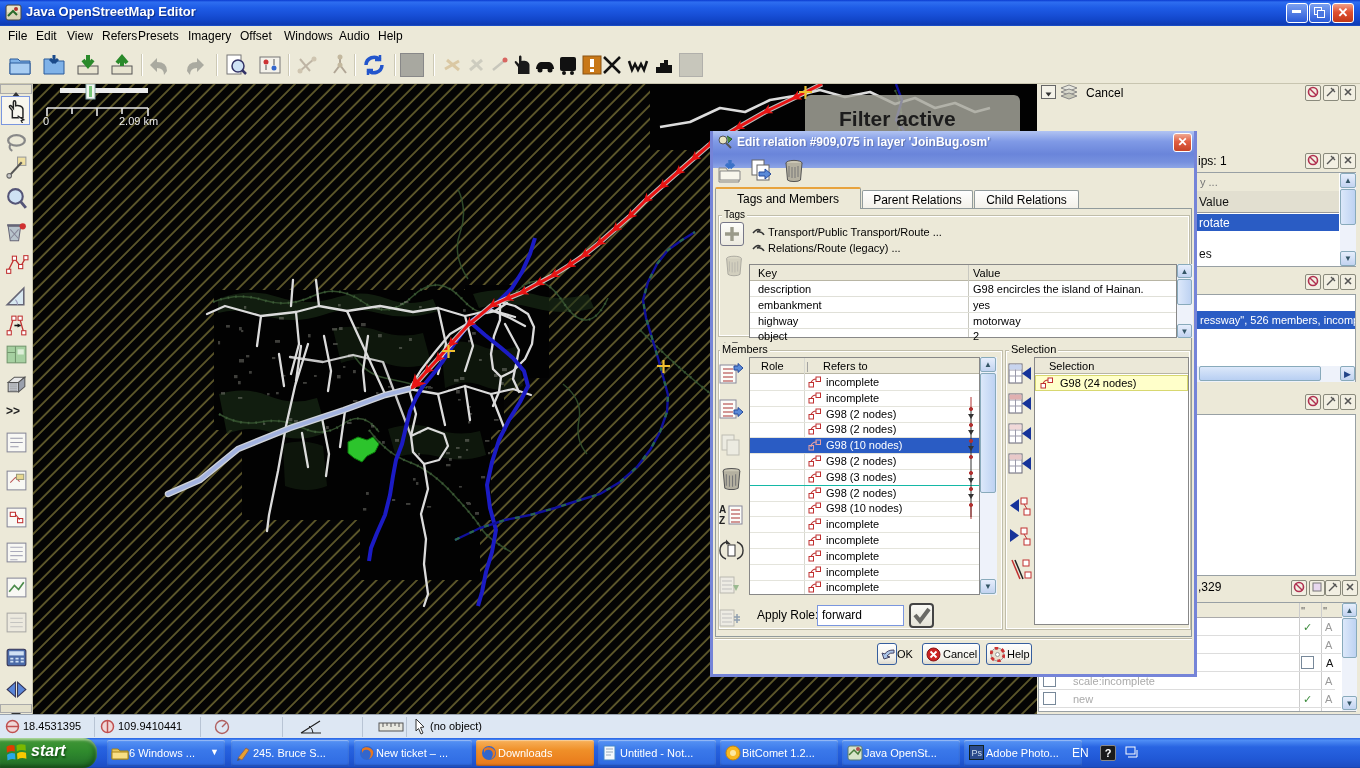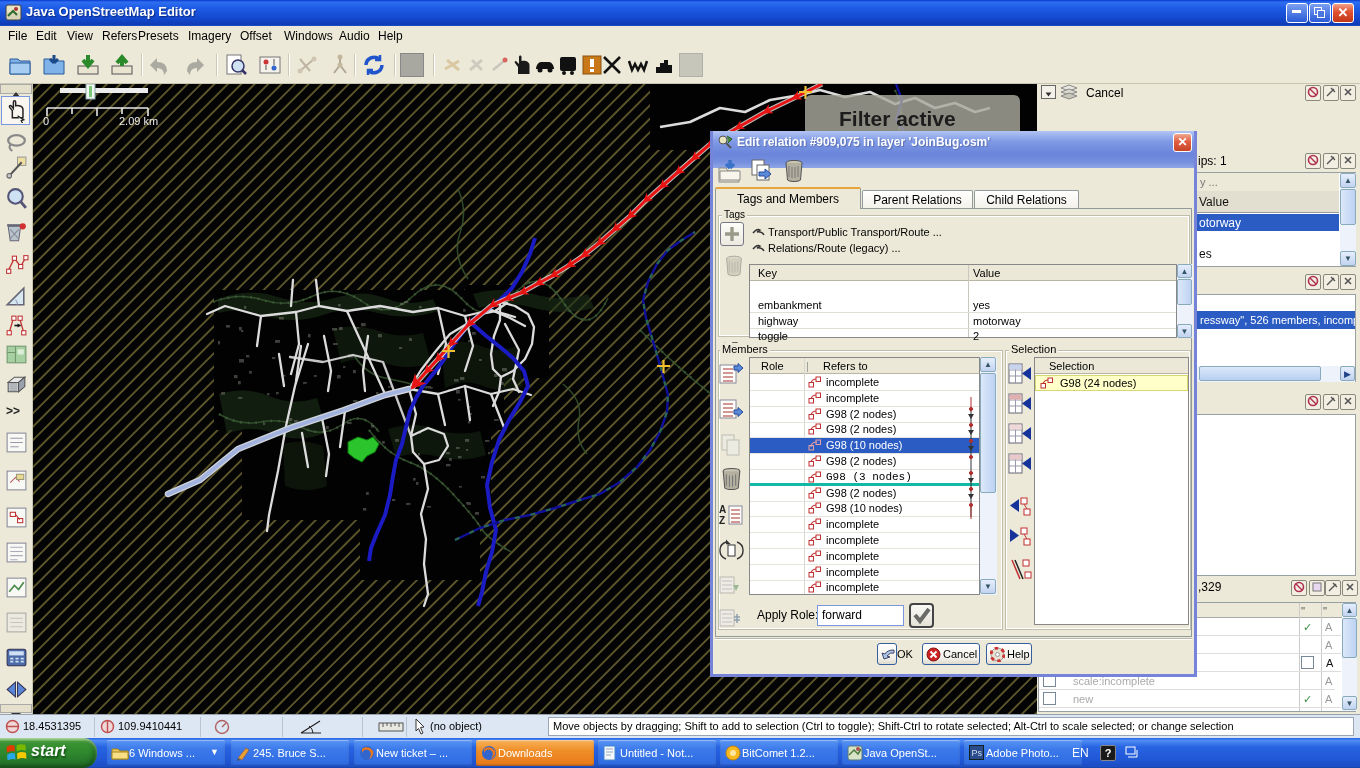--- a/index.html
+++ b/index.html
@@ -496,21 +496,21 @@
         </svg></div>
 <div class="pbtn" style="left:303px;top:69px"><svg width="13" height="12" viewBox="0 0 13 12">
           <path d="M3 3 l6 6 M9 3 l-6 6" stroke="#555" stroke-width="1.6"></path>
         </svg></div>
 <div class="abs" style="left:1px;top:88px;width:318px;height:95px;background:#fff;border:1px solid #98a0a4">
   <div class="abs" style="left:0;top:0;width:300px;height:18px;background:#ece9d8"></div>
   <div class="abs" style="left:161px;top:3px;font-size:11px;color:#777">y ...</div>
   <div class="abs" style="left:0;top:18px;width:300px;height:22px;background:#e2dfd0;border-bottom:1px solid #999"></div>
   <div class="abs" style="left:160px;top:22px;font-size:12px;color:#111">Value</div>
   <div class="abs" style="left:0;top:41px;width:300px;height:17px;background:#2a5cc4"></div>
-  <div class="abs" style="left:160px;top:43px;font-size:12px;color:#fff">otorway</div>
+  <div class="abs" style="left:160px;top:43px;font-size:12px;color:#fff">rotate</div>
   <div class="abs" style="left:160px;top:74px;font-size:12px;color:#111">es</div>
   <div class="abs" style="left:301px;top:0;width:16px;height:93px;background:#eef2fa">
     <div class="abs" style="left:0;top:0;width:16px;height:15px;background:linear-gradient(180deg,#e6eefc,#c2d3f0);border:1px solid #8ab;border-radius:2px;text-align:center;font-size:8px;color:#356;line-height:14px">▲</div>
     <div class="abs" style="left:0;top:16px;width:16px;height:36px;background:linear-gradient(90deg,#dce8fa,#bdd2f2);border:1px solid #8ab;border-radius:2px"></div>
     <div class="abs" style="left:0;top:78px;width:16px;height:15px;background:linear-gradient(180deg,#e6eefc,#c2d3f0);border:1px solid #8ab;border-radius:2px;text-align:center;font-size:8px;color:#356;line-height:14px">▼</div>
   </div>
 </div>
 
 <div class="pbtn" style="left:268px;top:190px"><svg width="13" height="12" viewBox="0 0 13 12">
           <circle cx="6" cy="6" r="4.5" fill="none" stroke="#b03050" stroke-width="1.6"></circle>
@@ -638,30 +638,34 @@
   <svg class="abs" style="left:6px;top:44px;opacity:.45" width="24" height="26" viewBox="0 0 26 26">
           <ellipse cx="13" cy="5" rx="8" ry="2.6" fill="#cac6b4" stroke="#555"></ellipse>
           <path d="M5 5 L6.5 22 a7 2.5 0 0 0 13 0 L21 5" fill="#b4b0a0" stroke="#555"></path>
           <path d="M8 8 v11 M11 9 v11 M14 9 v11 M17 8 v11" stroke="#777"></path>
         </svg>
   <div class="abs" style="left:33px;top:55px;width:428px;height:74px;background:#fff;border:1px solid #888;font-size:11px">
     <div class="abs" style="left:0;top:0;width:426px;height:16px;background:#ebe8d8;border-bottom:1px solid #b8b5a4"></div>
     <div class="abs" style="left:8px;top:2px">Key</div>
           <div class="abs" style="left:223px;top:2px">Value</div>
     <div class="abs" style="left:218px;top:0;width:1px;height:72px;background:#c8c8c0"></div>
+    <div class="abs" style="left:0;top:16px;width:426px;height:16px;border-bottom:1px solid #e0e0d8">
+            <span class="abs" style="left:8px;top:2px">description</span>
+            <span class="abs" style="left:223px;top:2px">G98 encircles the island of Hainan.</span>
+          </div>
     <div class="abs" style="left:0;top:48px;width:426px;height:16px;border-bottom:1px solid #e0e0d8">
             <span class="abs" style="left:8px;top:2px">highway</span>
             <span class="abs" style="left:223px;top:2px">motorway</span>
           </div>
     <div class="abs" style="left:0;top:32px;width:426px;height:16px;border-bottom:1px solid #e0e0d8">
             <span class="abs" style="left:8px;top:2px">embankment</span>
             <span class="abs" style="left:223px;top:2px">yes</span>
           </div>
     <div class="abs" style="left:0;top:64px;width:426px;height:8px">
-            <span class="abs" style="left:8px;top:1px">toggle</span>
+            <span class="abs" style="left:8px;top:1px">object</span>
             <span class="abs" style="left:223px;top:1px">2</span>
           </div>
   </div>
   <div class="abs" style="left:461px;top:55px;width:16px;height:74px;background:#eef2fa">
     <div class="abs" style="left:0;top:0;width:15px;height:14px;background:linear-gradient(180deg,#e6eefc,#c2d3f0);border:1px solid #8ab;border-radius:2px;text-align:center;font-size:8px;color:#356;line-height:13px">▲</div>
     <div class="abs" style="left:0;top:15px;width:15px;height:26px;background:linear-gradient(90deg,#dce8fa,#bdd2f2);border:1px solid #8ab;border-radius:2px"></div>
     <div class="abs" style="left:0;top:60px;width:15px;height:14px;background:linear-gradient(180deg,#e6eefc,#c2d3f0);border:1px solid #8ab;border-radius:2px;text-align:center;font-size:8px;color:#356;line-height:13px">▼</div>
   </div>
   <div class="abs" style="left:4px;top:130px;font-size:10px;color:#333">▲▼</div>
 
@@ -761,21 +765,21 @@
               <span class="abs" style="left:76px;top:1px">G98 (10 nodes)</span>
             </div>
             <div class="abs" style="left:0;top:96px;width:229px;height:16px;border-bottom:1px solid #e4e4dc;">
               <svg class="abs" style="left:58px;top:1px" width="14" height="12" viewBox="0 0 14 12">
                 <path d="M3 8 C3 4 5 3 9 3" fill="none" stroke="#c03030" stroke-width="1.2"></path>
                 <rect x="1" y="6.5" width="4.5" height="4.5" fill="#fff" stroke="#c03030"></rect>
                 <rect x="8" y="1" width="4.5" height="4.5" fill="#fff" stroke="#c03030"></rect>
               </svg>
               <span class="abs" style="left:76px;top:1px">G98 (2 nodes)</span>
             </div>
-            <div class="abs" style="left:0;top:112px;width:229px;height:16px;border-bottom:3px solid #14b8a6;font-family:Liberation Mono, monospace;">
+            <div class="abs" style="left:0;top:112px;width:229px;height:16px;border-bottom:1px solid #14b8a6;">
               <svg class="abs" style="left:58px;top:1px" width="14" height="12" viewBox="0 0 14 12">
                 <path d="M3 8 C3 4 5 3 9 3" fill="none" stroke="#c03030" stroke-width="1.2"></path>
                 <rect x="1" y="6.5" width="4.5" height="4.5" fill="#fff" stroke="#c03030"></rect>
                 <rect x="8" y="1" width="4.5" height="4.5" fill="#fff" stroke="#c03030"></rect>
               </svg>
               <span class="abs" style="left:76px;top:1px">G98 (3 nodes)</span>
             </div>
             <div class="abs" style="left:0;top:128px;width:229px;height:16px;border-bottom:1px solid #e4e4dc;">
               <svg class="abs" style="left:58px;top:1px" width="14" height="12" viewBox="0 0 14 12">
                 <path d="M3 8 C3 4 5 3 9 3" fill="none" stroke="#c03030" stroke-width="1.2"></path>
@@ -976,21 +980,20 @@
 <div class="abs" style="left:362px;top:2px;width:1px;height:20px;background:#b8c4d4"></div>
 <svg class="abs" style="left:378px;top:7px" width="26" height="10" viewBox="0 0 26 10">
         <rect x="1" y="1" width="24" height="8" fill="#e8e8e0" stroke="#555"></rect>
         <path d="M5 1 v4 M9 1 v3 M13 1 v4 M17 1 v3 M21 1 v4" stroke="#555"></path>
       </svg>
 <div class="abs" style="left:406px;top:2px;width:1px;height:20px;background:#b8c4d4"></div>
 <svg class="abs" style="left:412px;top:3px" width="16" height="17" viewBox="0 0 16 17">
         <path d="M4 1 L12 9 L8.5 9.5 L11 15 L9 16 L6.5 10.5 L4 13z" fill="#fff" stroke="#333"></path>
       </svg>
 <span class="abs" style="left:430px;top:5px">(no object)</span>
-<div class="abs" style="left:548px;top:2px;width:806px;height:19px;background:#fff;border:1px solid #9aa4b4;font-size:11px;padding:2px 4px;white-space:nowrap;overflow:hidden">Move objects by dragging; Shift to add to selection (Ctrl to toggle); Shift-Ctrl to rotate selected; Alt-Ctrl to scale selected; or change selection</div>
 </div>
 <div class="abs" id="taskbar">
       <div class="abs" style="left:-2px;top:0;width:99px;height:30px;border-radius:0 14px 14px 0;background:linear-gradient(180deg,#7ec65c 0%,#3d9434 12%,#2f8a2d 45%,#25742a 85%,#1d5c22 100%);box-shadow:inset 0 2px 3px rgba(255,255,255,.45),inset -3px -2px 5px rgba(0,40,0,.4)">
 <svg class="abs" style="left:7px;top:4px" width="23" height="22" viewBox="0 0 23 22">
           <g transform="rotate(-4 11 11)">
             <path d="M2 4 Q6 1.5 10 3.5 L10 9.5 Q6 7.5 2 10z" fill="#e03c00"></path>
             <path d="M12 3.5 Q16 1.5 21 3.5 L21 9.5 Q16 7.5 12 9.5z" fill="#7ab800"></path>
             <path d="M2 12 Q6 9.5 10 11.5 L10 17.5 Q6 15.5 2 18z" fill="#28a8e8"></path>
             <path d="M12 11.5 Q16 9.5 21 11.5 L21 17.5 Q16 15.5 12 17.5z" fill="#f8c800"></path>
           </g>

